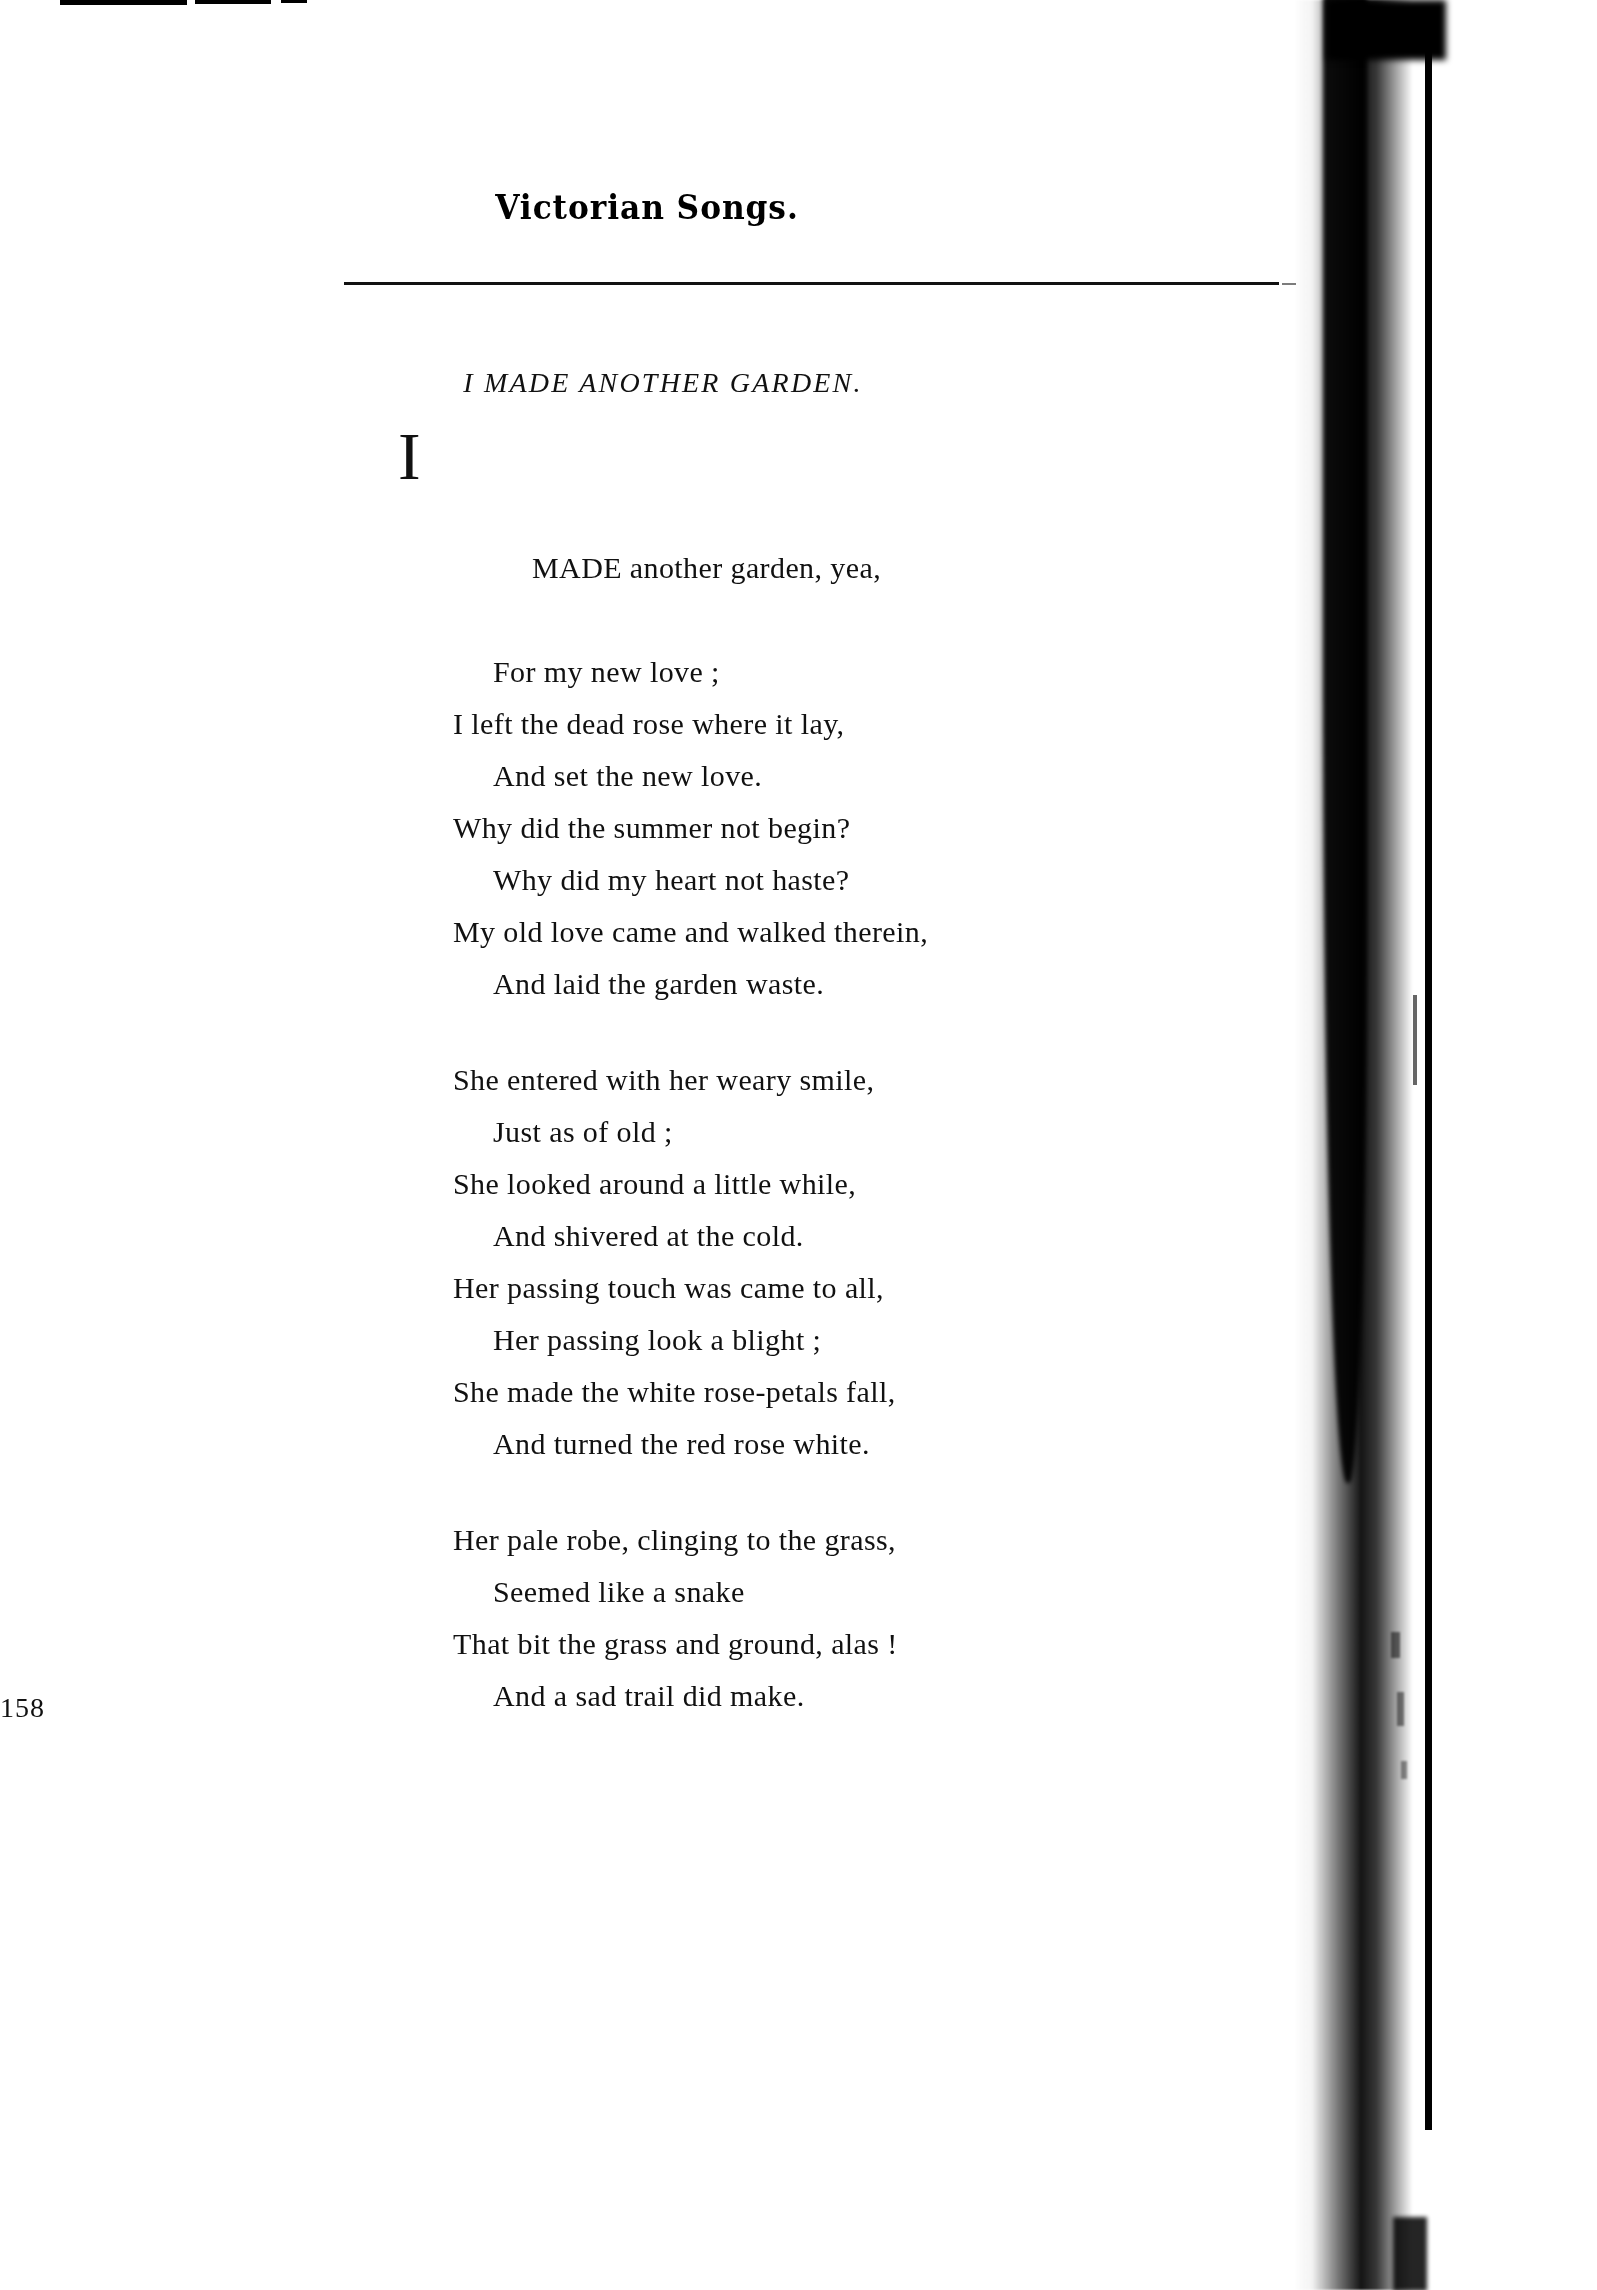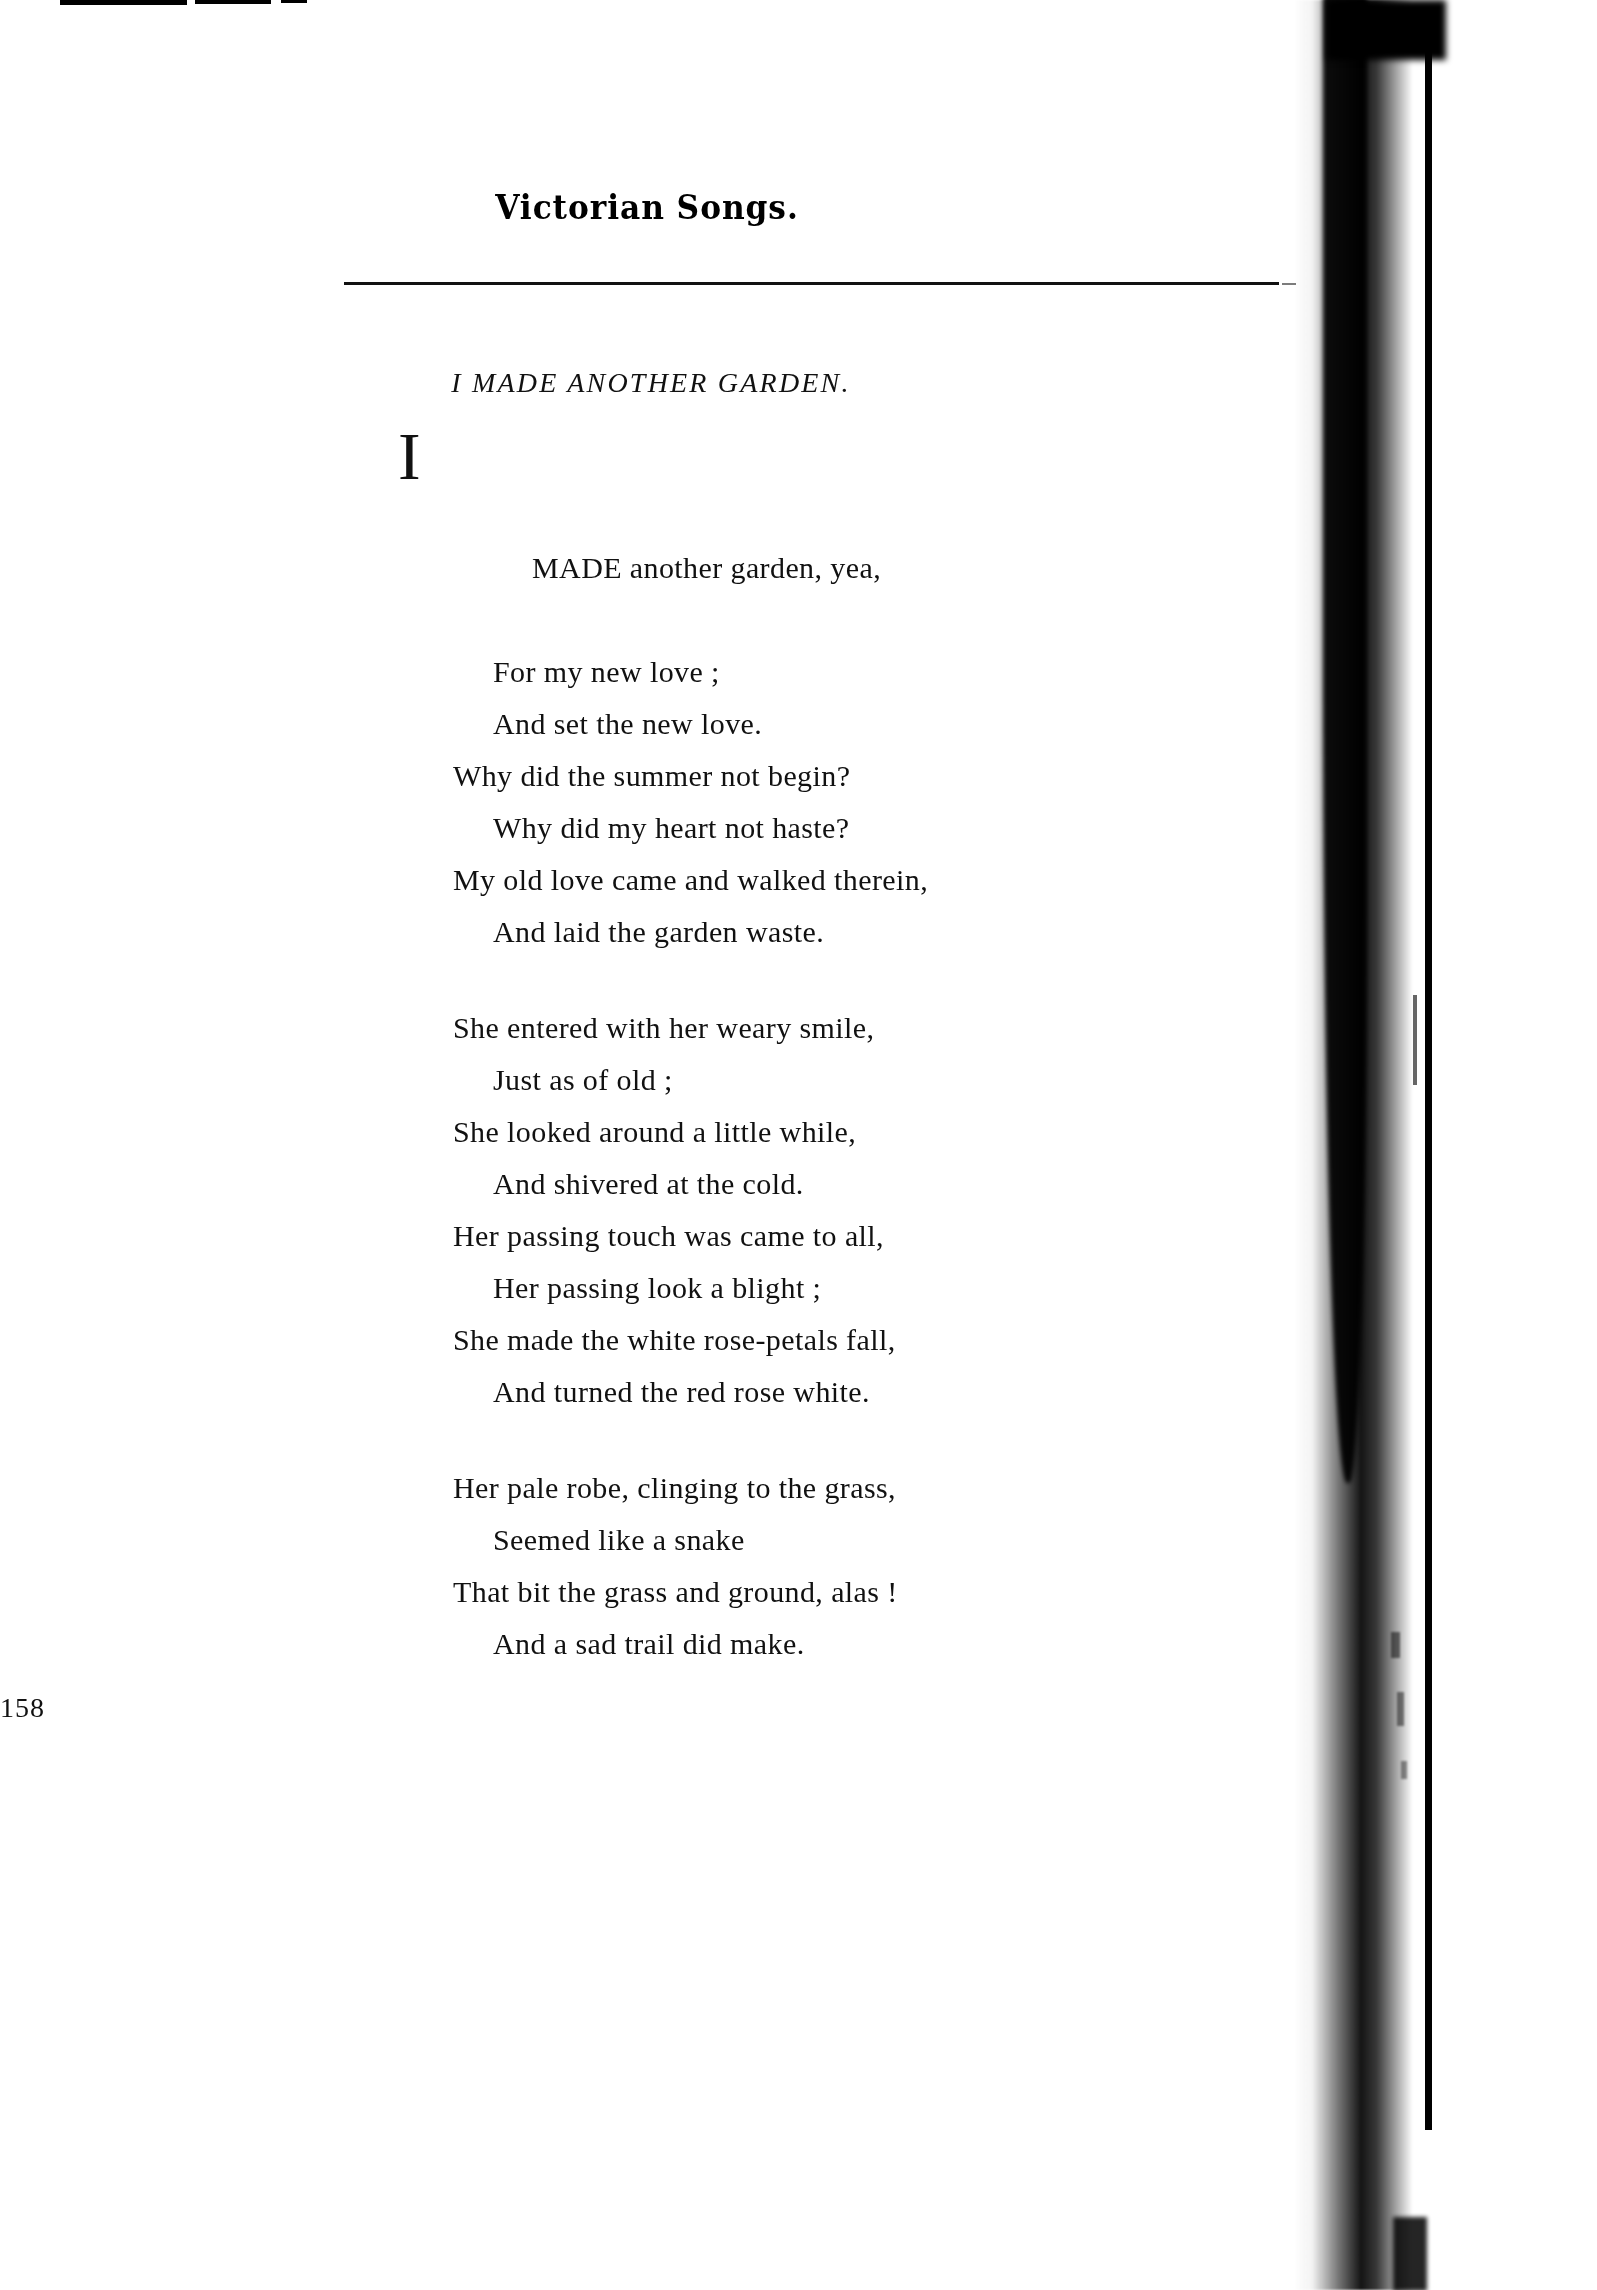--- a/index.html
+++ b/index.html
@@ -152,21 +152,21 @@
     left: 1282px;
     width: 14px;
     height: 2px;
     background: #111;
     opacity: .55;
   }
 
   #poem-title {
     position: absolute;
     top: 367px;
-    left: 4px;
+    left: 16px;
     width: 1294px;
     text-align: center;
     font-family: "Liberation Serif", serif;
     font-style: italic;
     font-size: 28px;
     letter-spacing: 2.2px;
     color: #111;
   }
 
   #poem-body {
@@ -237,20 +237,21 @@
     <div id="poem-title">I MADE ANOTHER GARDEN.</div>
 
     <div id="poem-body">
 
       <div class="stanza">
         <div class="line first-line">
           <span id="drop-cap">I</span>
           <span>MADE another garden, yea,</span>
         </div>
         <div class="line indent">For my new love ;</div>
+        <div class="line">I left the dead rose where it lay,</div>
         <div class="line indent">And set the new love.</div>
         <div class="line">Why did the summer not begin?</div>
         <div class="line indent">Why did my heart not haste?</div>
         <div class="line">My old love came and walked therein,</div>
         <div class="line indent">And laid the garden waste.</div>
       </div>
 
       <div class="stanza">
         <div class="line">She entered with her weary smile,</div>
         <div class="line indent">Just as of old ;</div>

